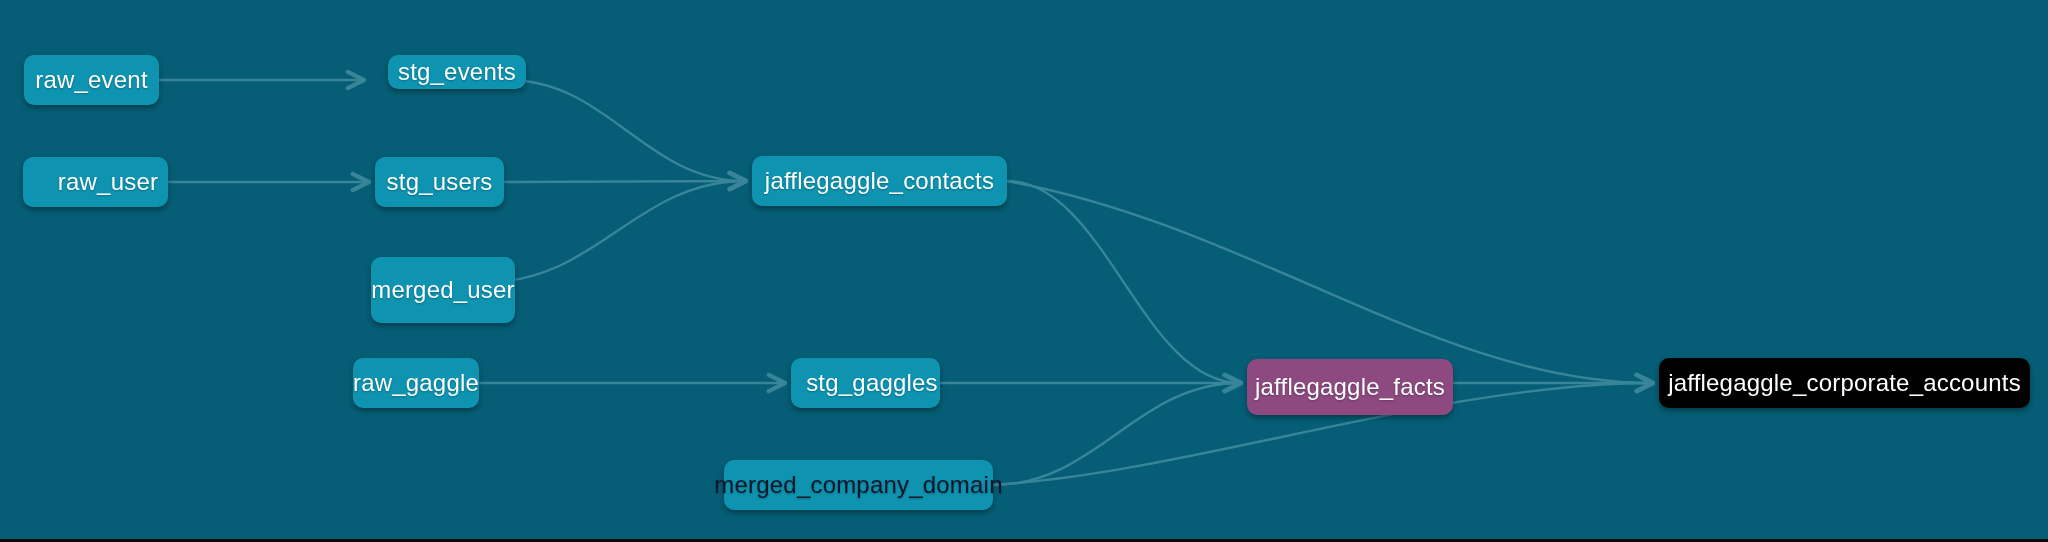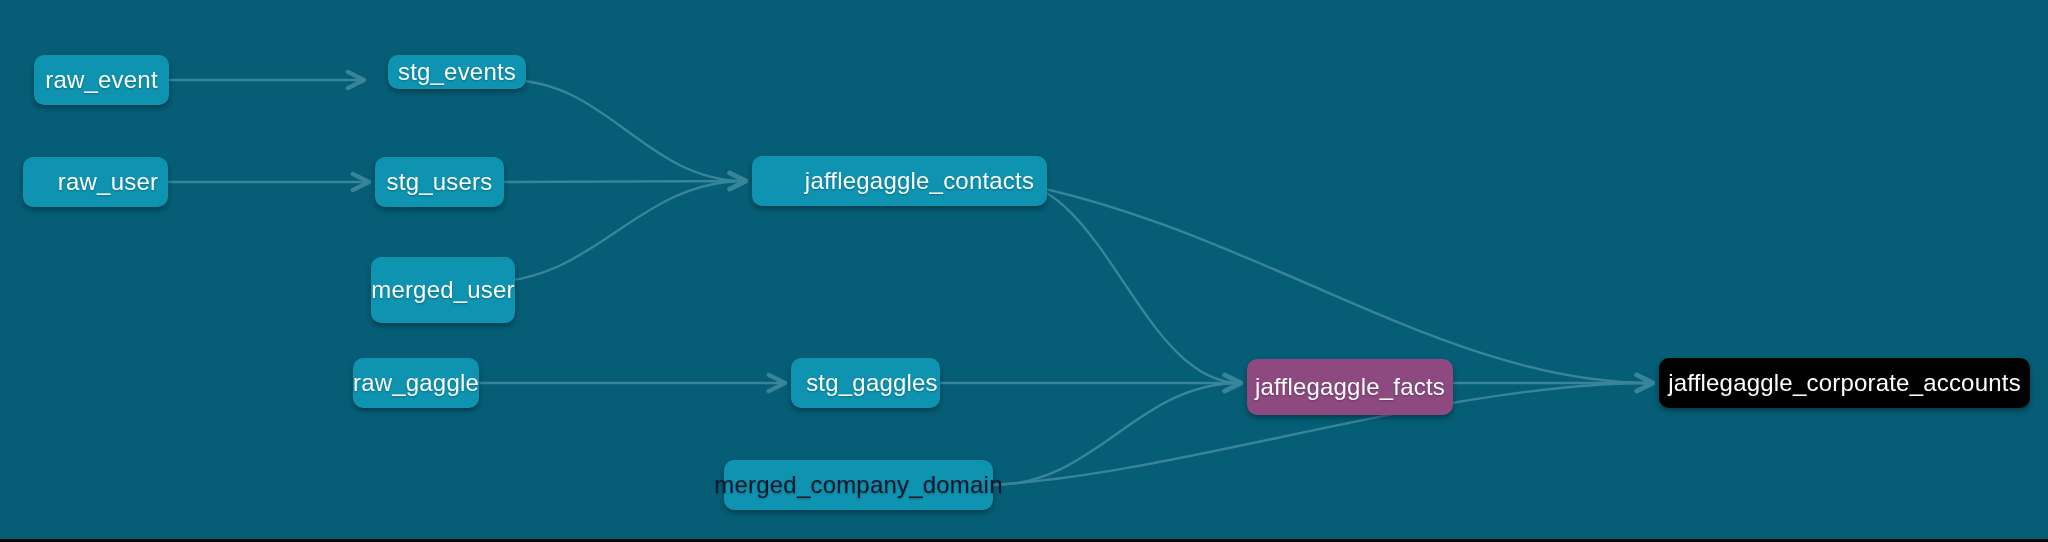--- a/index.html
+++ b/index.html
@@ -58,26 +58,26 @@
         <path d="M488,282 C595.9,282.0 637.1,181.0 745,181" marker-end="url(#arrow)"></path>
         <path d="M927,383 L1240,383" marker-end="url(#arrow)"></path>
         <path d="M993,485 C1096.7,485.0 1136.3,383.0 1240,383" marker-end="url(#arrow)"></path>
         <path d="M1007,181 C1104.9,181.0 1142.1,383.0 1240,383" marker-end="url(#arrow)"></path>
         <path d="M1453,383 L1652,383" marker-end="url(#arrow)"></path>
         <path d="M1007,181 C1252.1,225.4 1439.2,383.0 1652,383" marker-end="url(#arrow)"></path>
         <path d="M993,485 C1190.7,472.8 1441.1,383.0 1652,383" marker-end="url(#arrow)"></path>
       </g>
     </svg>
   <div id="node-layer">
-      <div class="node" style="left: 34px; top: 55px; width: 135px; height: 50px; background: rgb(14, 148, 177); color: rgb(255, 255, 255);">raw_event</div>
+      <div class="node" style="left: 24px; top: 55px; width: 135px; height: 50px; background: rgb(14, 148, 177); color: rgb(255, 255, 255);">raw_event</div>
       <div class="node" style="left: 23px; top: 157px; width: 120px; height: 50px; background: rgb(14, 148, 177); color: rgb(255, 255, 255); padding-left: 25px;">raw_user</div>
       <div class="node" style="left: 344px; top: 257px; width: 144px; height: 66px; background: rgb(14, 148, 177); color: rgb(255, 255, 255); margin-left: 27px;">merged_user</div>
       <div class="node" style="left: 353px; top: 358px; width: 126px; height: 50px; background: rgb(14, 148, 177); color: rgb(255, 255, 255);">raw_gaggle</div>
       <div class="node" style="left: 370px; top: 55px; width: 138px; height: 34px; background: rgb(14, 148, 177); color: rgb(255, 255, 255); margin-left: 18px;">stg_events</div>
       <div class="node" style="left: 375px; top: 157px; width: 129px; height: 50px; background: rgb(14, 148, 177); color: rgb(255, 255, 255);">stg_users</div>
       <div class="node" style="left: 791px; top: 358px; width: 136px; height: 50px; background: rgb(14, 148, 177); color: rgb(255, 255, 255); padding-left: 13px;">stg_gaggles</div>
       <div class="node" style="left: 724px; top: 460px; width: 269px; height: 50px; background: rgb(14, 148, 177); color: #0f172a;">merged_company_domain</div>
-      <div class="node" style="left: 752px; top: 156px; width: 255px; height: 50px; background: rgb(14, 148, 177); color: rgb(255, 255, 255); padding-left: 40px;">jafflegaggle_contacts</div>
+      <div class="node" style="left: 752px; top: 156px; width: 255px; height: 50px; background: rgb(14, 148, 177); color: rgb(255, 255, 255);">jafflegaggle_contacts</div>
       <div class="node" style="left: 1247px; top: 359px; width: 206px; height: 56px; background: rgb(142, 74, 128); color: rgb(255, 255, 255);">jafflegaggle_facts</div>
       <div class="node" style="left: 1659px; top: 358px; width: 371px; height: 50px; background: #000000; color: rgb(255, 255, 255);">jafflegaggle_corporate_accounts</div>
     </div>
   <div id="bottom-bar" style="background: rgb(10, 10, 10);"></div>
 </div>
 
 </body></html>

